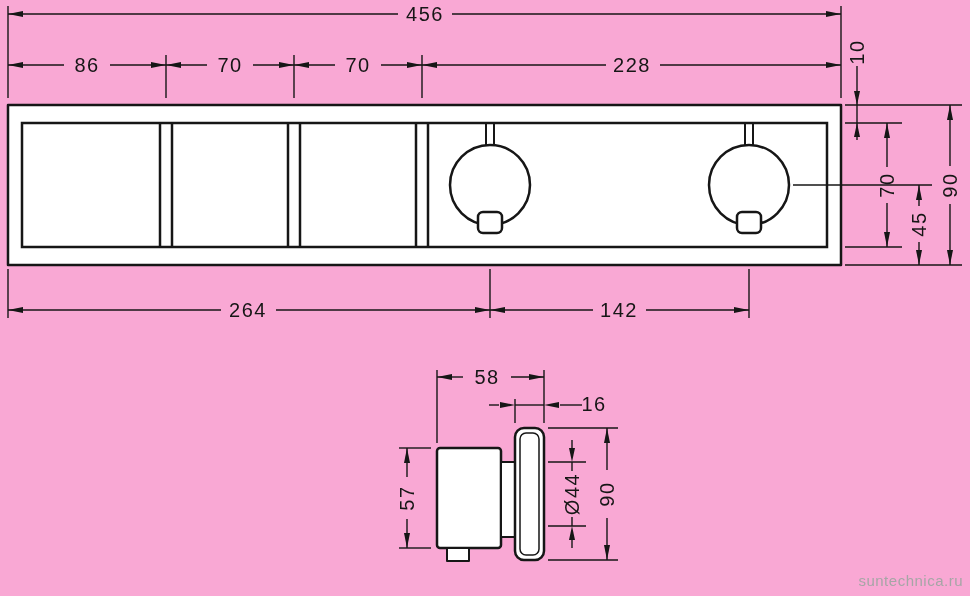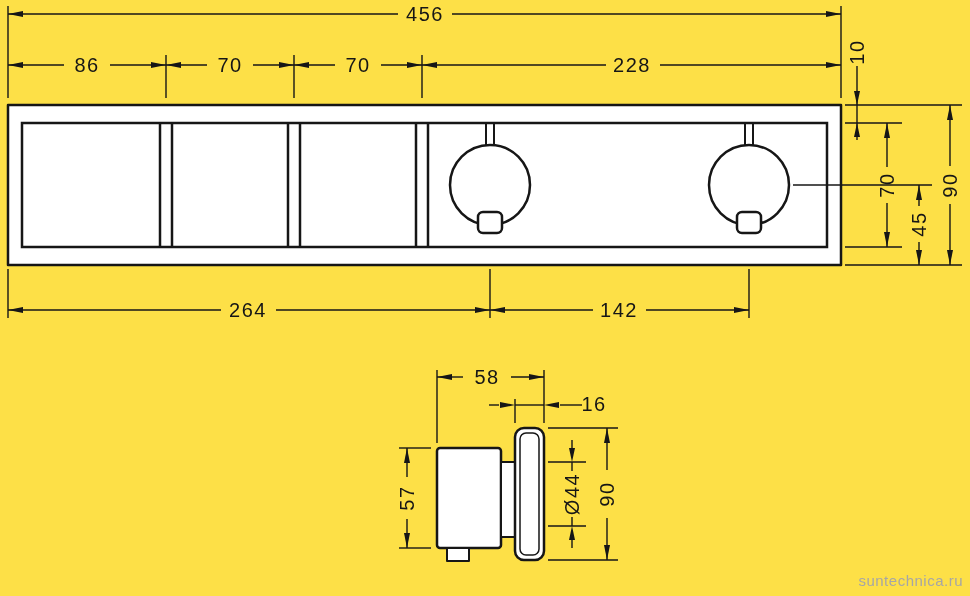--- a/index.html
+++ b/index.html
@@ -1,16 +1,16 @@
 <!DOCTYPE html>
 <html><head>
 <meta charset="utf-8">
 <style>
   html,body{margin:0;padding:0;background:#ffffff;}
-  .page{position:relative;width:970px;height:596px;background:#fde047;overflow:hidden;
+  .page{position:relative;width:970px;height:596px;background:#f9a8d4;overflow:hidden;
         font-family:"Liberation Sans", sans-serif;}
   svg{display:block;}
   .obj{fill:#ffffff;stroke:#161616;stroke-width:2.5;stroke-linejoin:round;}
   .obj2{fill:#ffffff;stroke:#161616;stroke-width:2;stroke-linejoin:round;}
   .oln{fill:none;stroke:#161616;stroke-width:2.5;}
   .oln2{fill:none;stroke:#161616;stroke-width:1.5;}
   .dim{fill:none;stroke:#161616;stroke-width:1.4;}
   .arrow{fill:#161616;stroke:none;}
   .lbl{font-family:"Liberation Sans", sans-serif;font-size:20px;fill:#161616;
        letter-spacing:1.5px;text-anchor:middle;}

